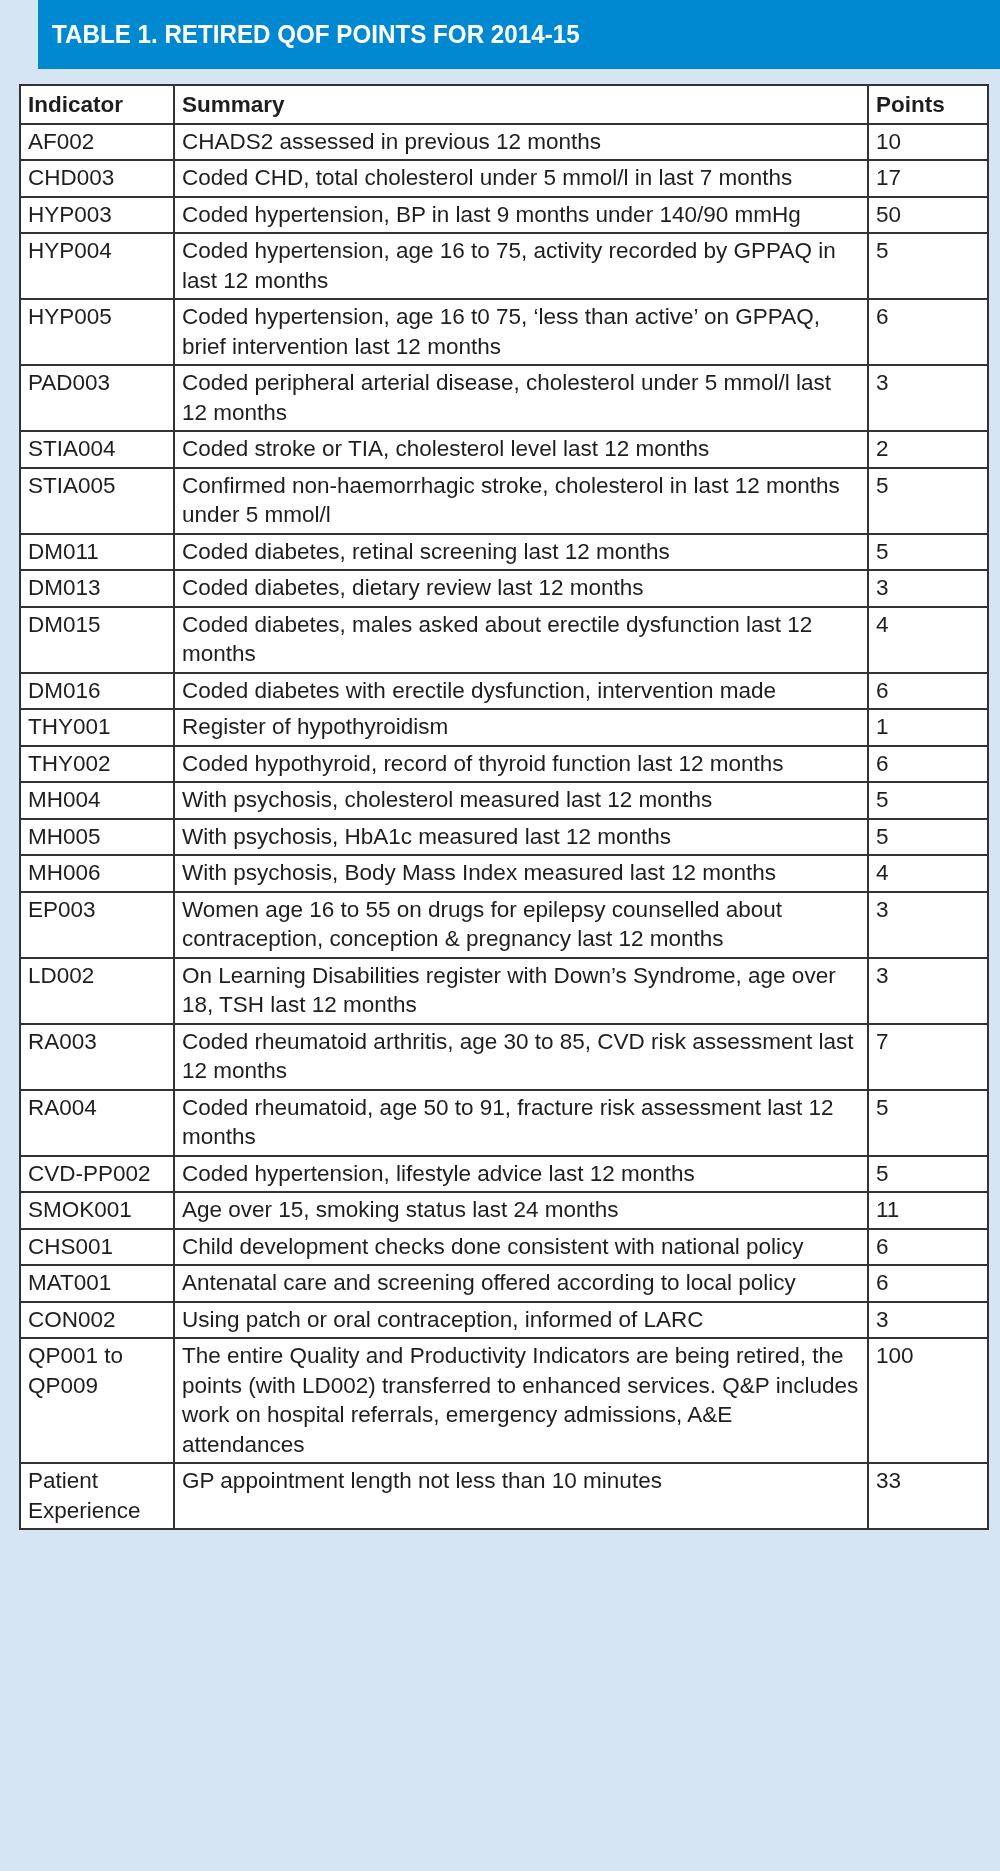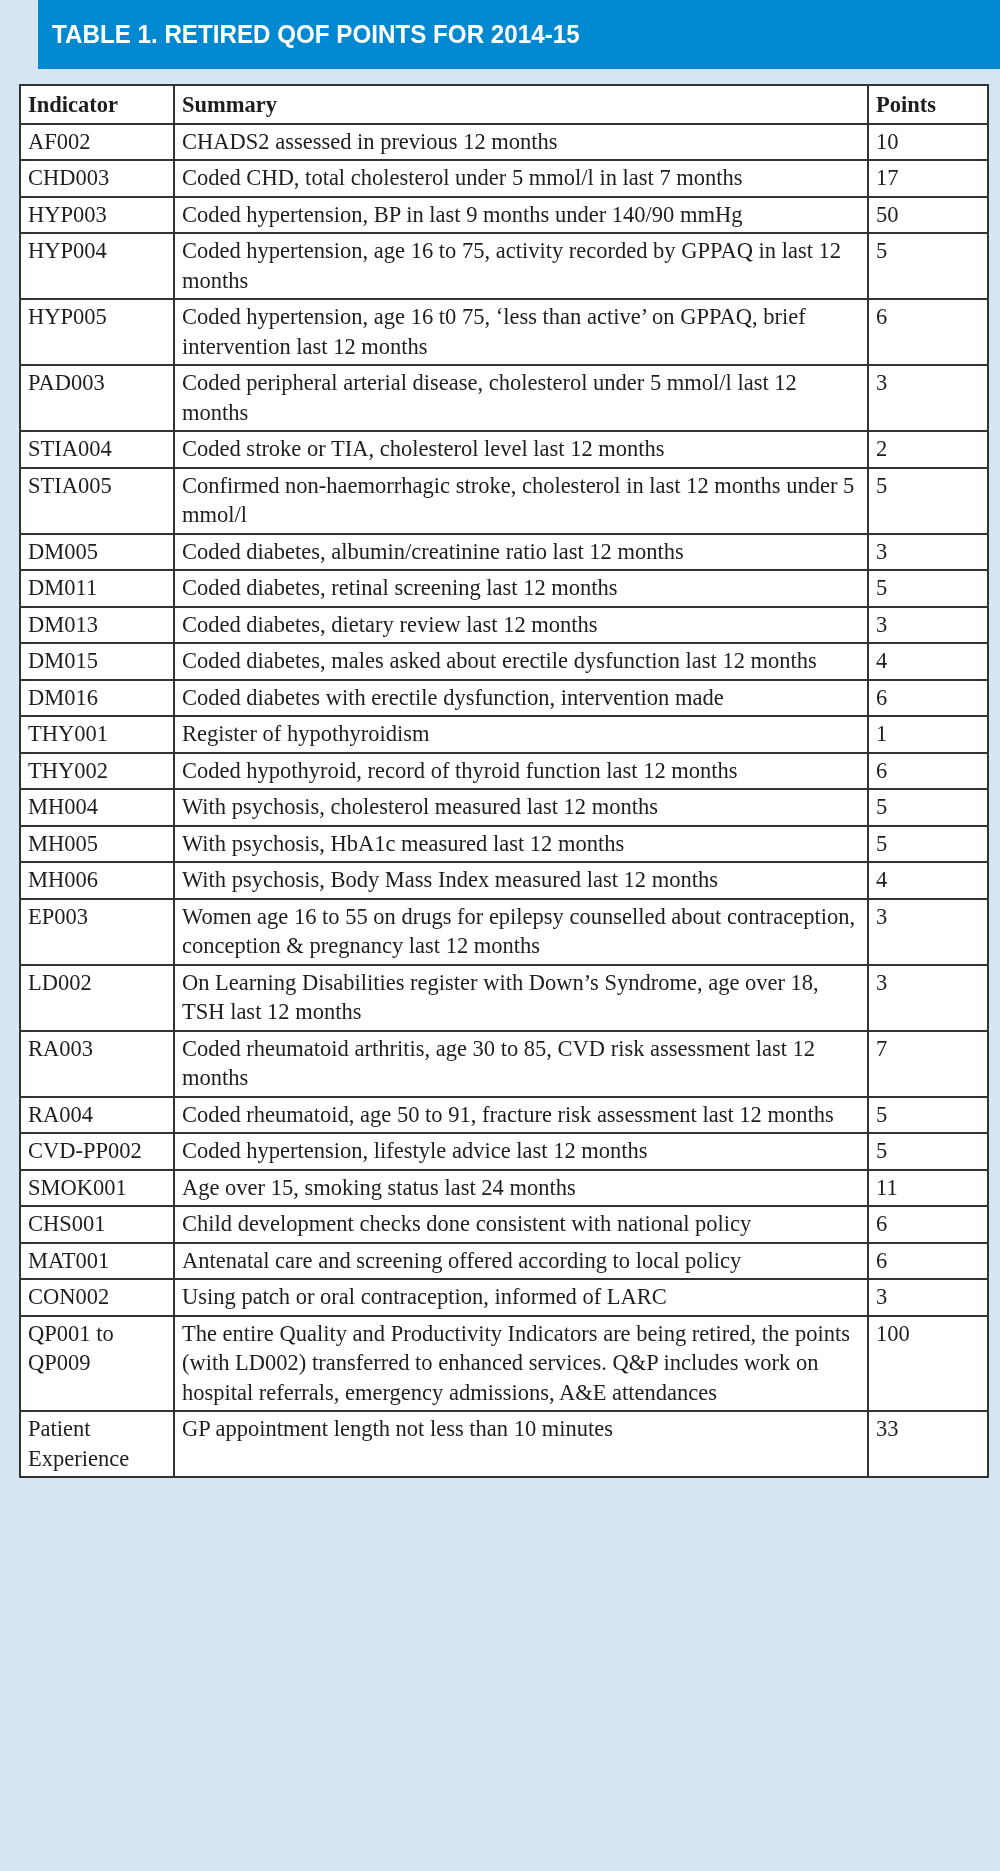--- a/index.html
+++ b/index.html
@@ -1,19 +1,19 @@
 <!DOCTYPE html>
 <html><head>
 <meta charset="utf-8">
 <style>
   html, body { margin:0; padding:0; }
   body { width:1000px; height:1871px; background:#d5e5f4; font-family:"Liberation Sans", sans-serif; overflow:hidden; }
   .banner { height:69px; background:#0089d0; display:flex; align-items:center; padding-left:14px; box-sizing:border-box;margin-left:38px; }
   .banner h1 { margin:0; color:#fff; font-size:26px; font-weight:bold; letter-spacing:0px; font-family:"Liberation Sans", sans-serif; transform:scaleX(0.93); transform-origin:left center; }
-  .wrap { position:absolute; left:19px; top:84px; width:915px;font-family:Liberation Serif, serif; }
+  .wrap { position:absolute; left:19px; top:84px; width:915px; }
   table { border-collapse:collapse; width:968px; background:#fff; table-layout:fixed; }
   td, th { border:2px solid #333; vertical-align:top; text-align:left; font-size:22.5px; line-height:29.5px; padding:2px 7px 3px 7px; color:#1e1e1e; }
   th { font-weight:bold; padding-top:4px; padding-bottom:3px; }
   col.c1 { width:154px; } col.c2 { width:694px; } col.c3 { width:120px; }
 </style>
 </head>
 <body>
 
 <div class="banner">
   <h1>TABLE 1. RETIRED QOF POINTS FOR 2014-15</h1>
@@ -66,25 +66,20 @@
         </tr>
         <tr>
           <td>STIA004</td>
           <td>Coded stroke or TIA, cholesterol level last 12 months</td>
           <td>2</td>
         </tr>
         <tr>
           <td>STIA005</td>
           <td>Confirmed non-haemorrhagic stroke, cholesterol in last 12 months under 5 mmol/l</td>
           <td>5</td>
-        </tr>
-        <tr>
-          <td>DM005</td>
-          <td>Coded diabetes, albumin/creatinine ratio last 12 months</td>
-          <td>3</td>
         </tr>
         <tr>
           <td>DM011</td>
           <td>Coded diabetes, retinal screening last 12 months</td>
           <td>5</td>
         </tr>
         <tr>
           <td>DM013</td>
           <td>Coded diabetes, dietary review last 12 months</td>
           <td>3</td>

